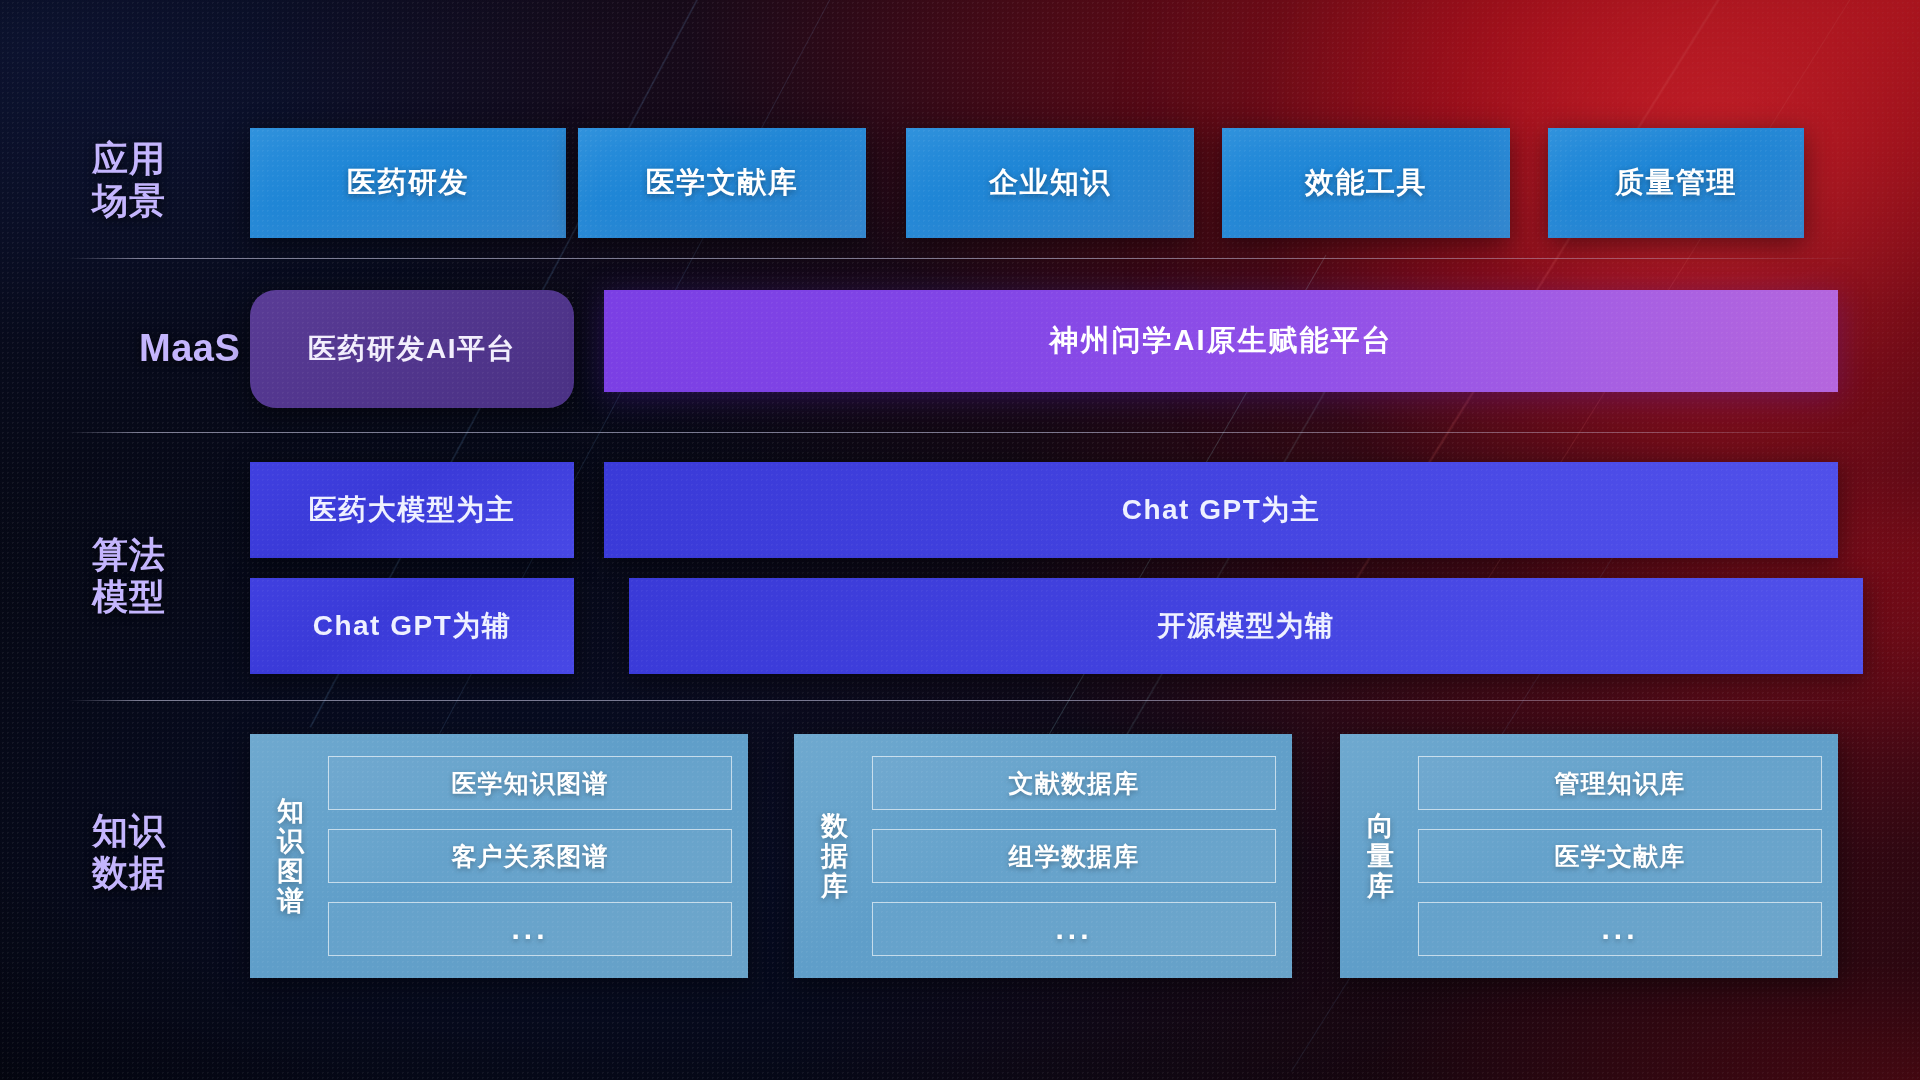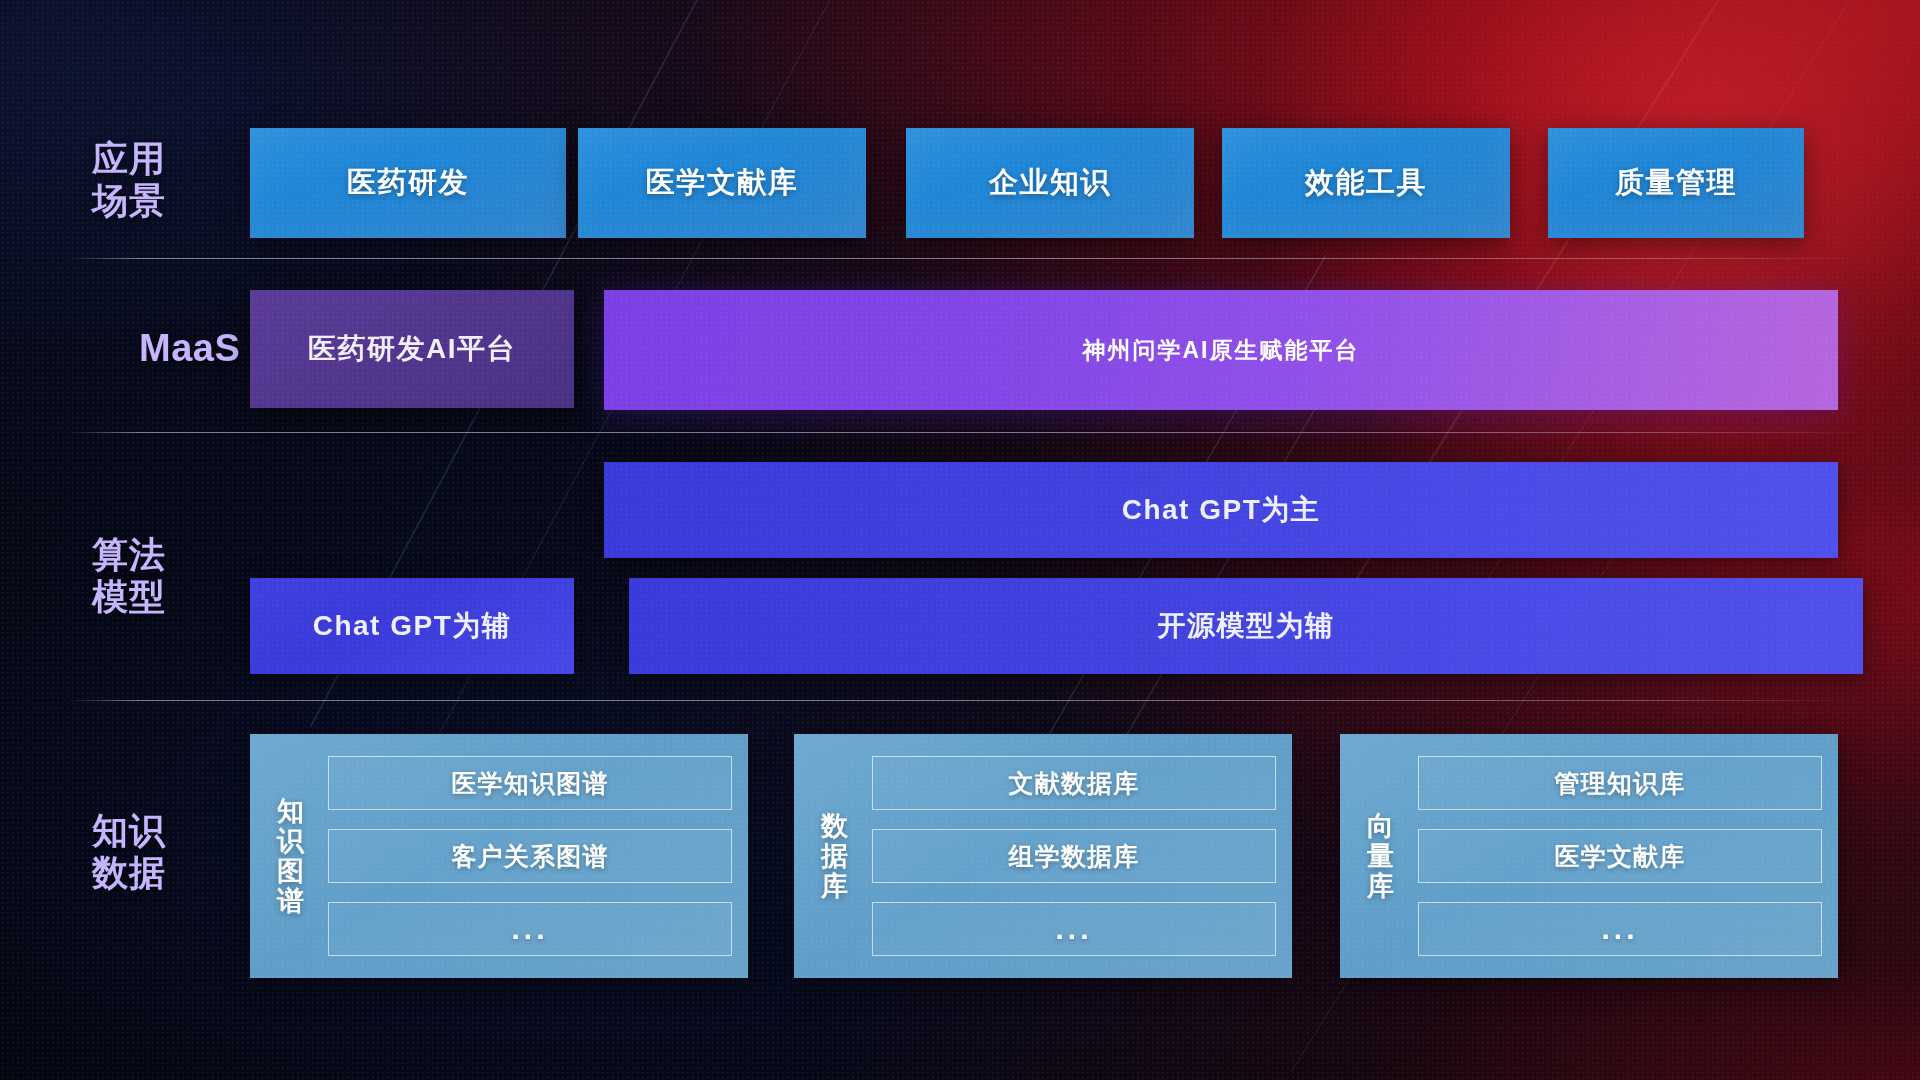--- a/index.html
+++ b/index.html
@@ -74,26 +74,27 @@
     background-size:5px 5px; opacity:.5; pointer-events:none;
   }
 
   
   .maas-left {
     position:absolute; top:0; height:118px;
     background:linear-gradient(150deg,#5a3c96 0%,#52368e 45%,#4a3184 100%);
     display:flex; align-items:center; justify-content:center;
     color:#f2eefc; font-size:28px; font-weight:700; letter-spacing:1.5px;
     box-shadow:0 6px 26px rgba(0,0,0,0.45);
+    border-radius:26px;
   }
   .maas-right {
-    position:absolute; top:0; height:120px;
+    position:absolute; top:0; height:102px;
     background:linear-gradient(100deg,#7b3fe4 0%,#8145e6 28%,#9150e8 58%,#a75fe2 82%,#b566dd 100%);
     display:flex; align-items:center; justify-content:center;
-    color:#ffffff; font-size:23px; font-weight:700; letter-spacing:2px;
+    color:#ffffff; font-size:29px; font-weight:700; letter-spacing:2px;
     box-shadow:0 6px 30px rgba(90,30,180,0.35);
   }
   .maas-left::after,.maas-right::after {
     content:""; position:absolute; inset:0;
     background-image:radial-gradient(rgba(255,255,255,0.10) 1px, rgba(0,0,0,0) 1px);
     background-size:5px 5px; opacity:.45; pointer-events:none;
   }
 
   
   .alg-box {
@@ -198,20 +199,23 @@
     </div>
   </div>
 
   <div class="divider" style="top:432px;"></div>
 
   <div class="row" style="top:462px;height:236px;">
     <div class="rowlabel" style="top:72px;">
       <span class="cn">算法</span>
       <span class="cn">模型</span>
     </div>
+    <div class="alg-box" style="left:250px;top:0;width:324px;">
+      <span>医药大模型为主</span>
+    </div>
     <div class="alg-box wide" style="left:604px;top:0;width:1234px;">
       <span>Chat GPT为主</span>
     </div>
     <div class="alg-box" style="left:250px;top:116px;width:324px;">
       <span>Chat GPT为辅</span>
     </div>
     <div class="alg-box wide" style="left:604px;top:116px;width:1234px;margin-left:25px;">
       <span>开源模型为辅</span>
     </div>
   </div>

